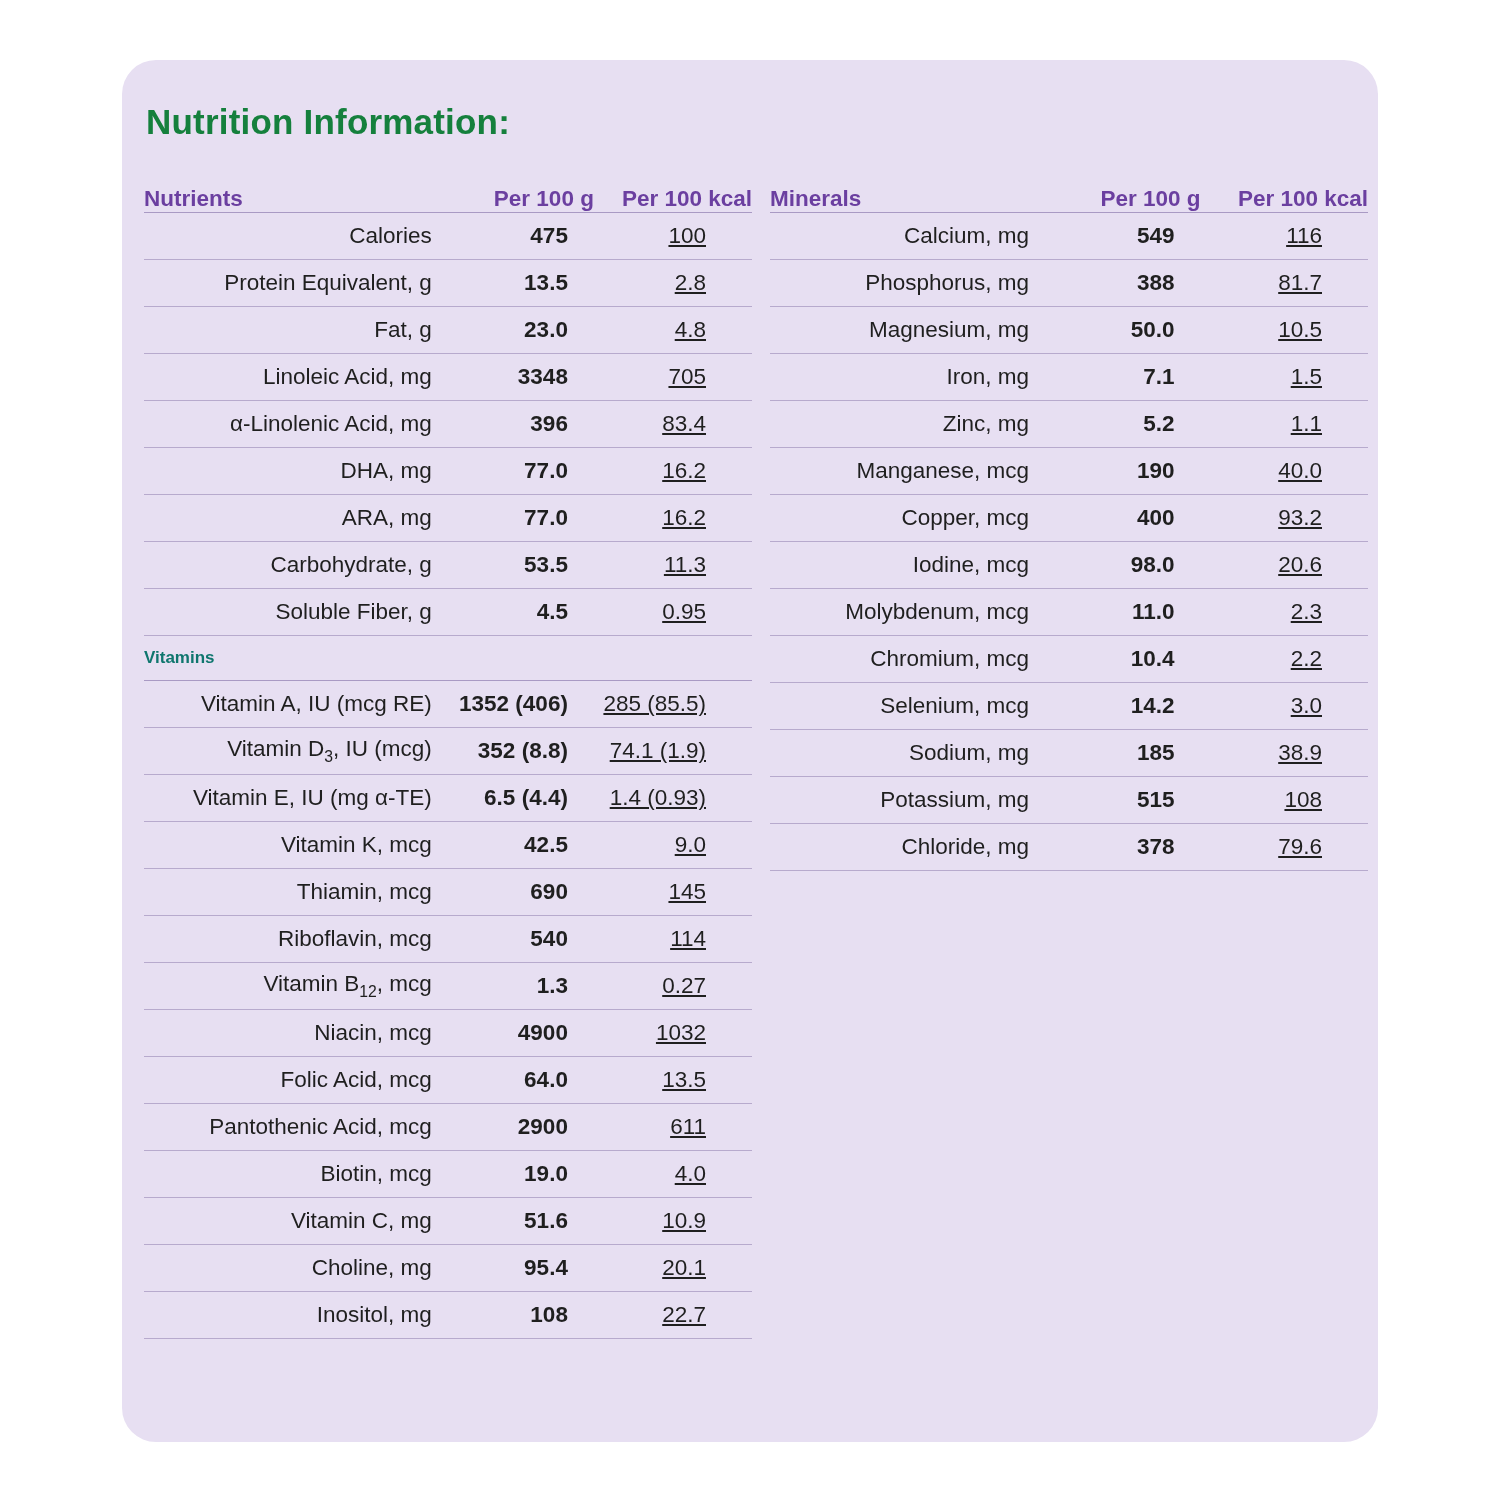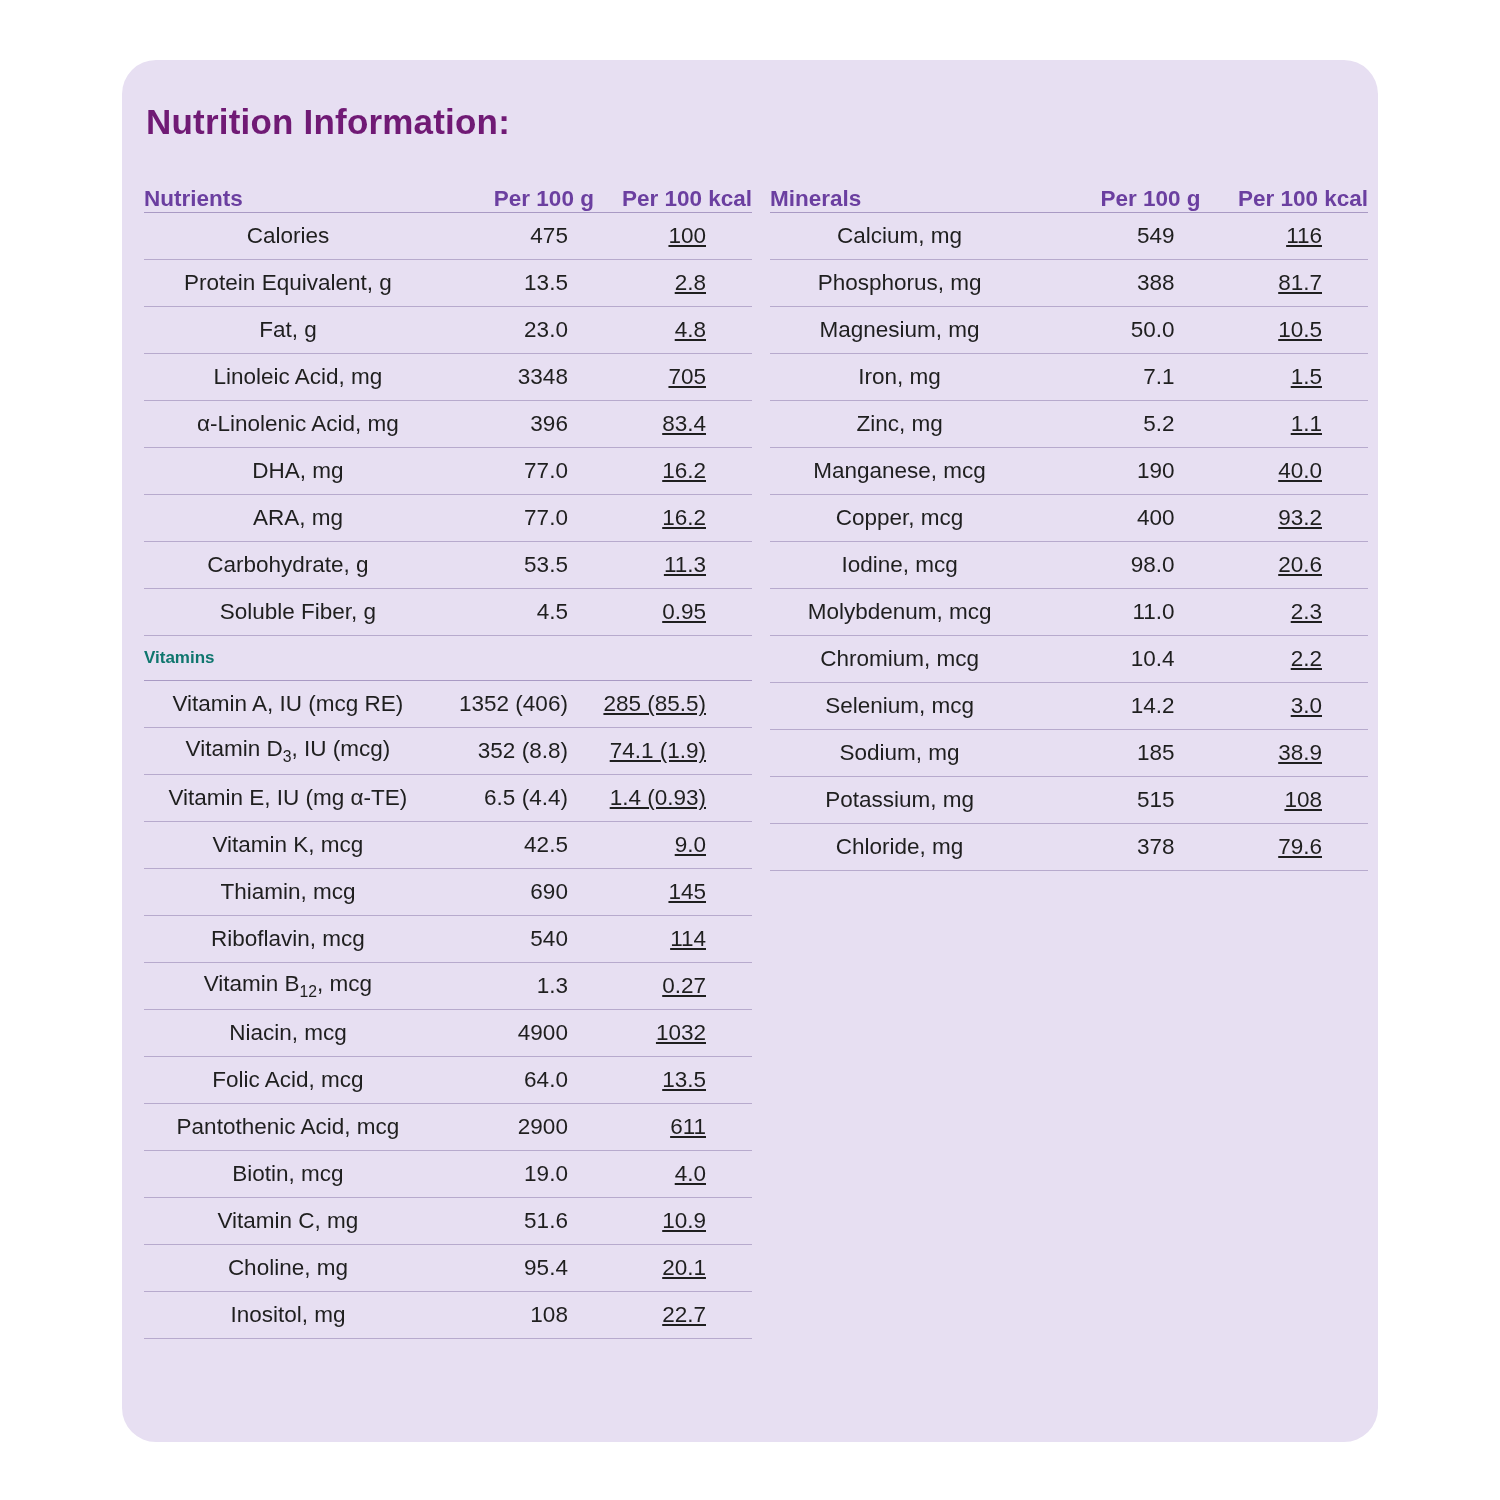--- a/index.html
+++ b/index.html
@@ -19,21 +19,21 @@
     background: #e7dff2;
     border-radius: 34px;
     box-sizing: border-box;
   }
   #title {
     position: absolute;
     left: 24px;
     top: 42px;
     font-size: 35px;
     font-weight: bold;
-    color: #701a75;
+    color: #15803d;
     letter-spacing: 0.2px;
   }
   .col {
     position: absolute;
     top: 126px;
   }
   #col-left { left: 22px; width: 608px; }
   #col-right { left: 648px; width: 598px; }
 
   table.nut {
@@ -58,24 +58,24 @@
   .row td {
     font-size: 22.5px;
     color: #1f1f1f;
     border-bottom: 1.2px solid #b7aacd;
     height: 46px;
     vertical-align: middle;
     text-align: right;
     white-space: nowrap;
   }
   .row td.lbl {
-    text-align: center;
+    text-align: right;
     padding-right: 4px;
   }
-  .row td.v1 { padding-right: 26px; }
+  .row td.v1 { padding-right: 26px; font-weight: bold; }
   .row td.v2 { padding-right: 46px; text-decoration: underline; }
   .row.indent td.lbl { padding-left: 20px; }
   .section td {
     font-size: 17px;
     font-weight: bold;
     color: #0f766e;
     text-align: left;
     height: 44px;
     vertical-align: middle;
     border-bottom: 1.6px solid #a99ac4;

